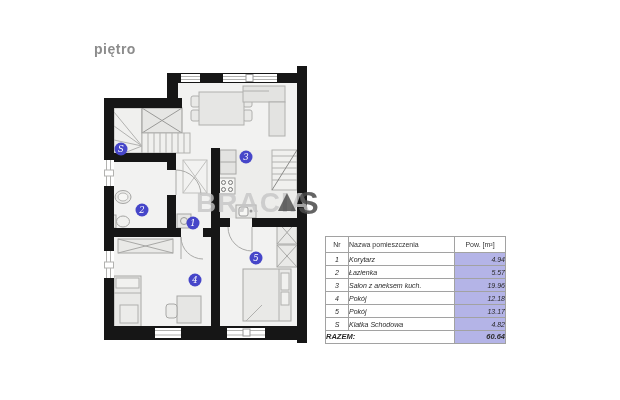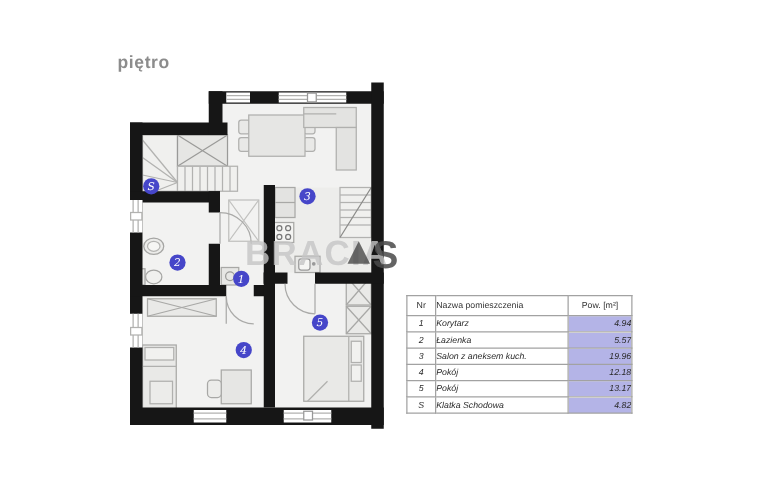--- a/index.html
+++ b/index.html
@@ -289,16 +289,20 @@
       <tr>
         <td class="cell-nr">5</td>
         <td class="cell-name">Pokój</td>
         <td class="cell-area">13.17</td>
       </tr>
       <tr>
         <td class="cell-nr">S</td>
         <td class="cell-name">Klatka Schodowa</td>
         <td class="cell-area">4.82</td>
       </tr>
+      <tr class="razem-row">
+        <td class="razem-label" colspan="2">RAZEM:</td>
+        <td class="razem-total">60.64</td>
+      </tr>
     </tbody>
   </table>
 
 </div>
 
 </body></html>

